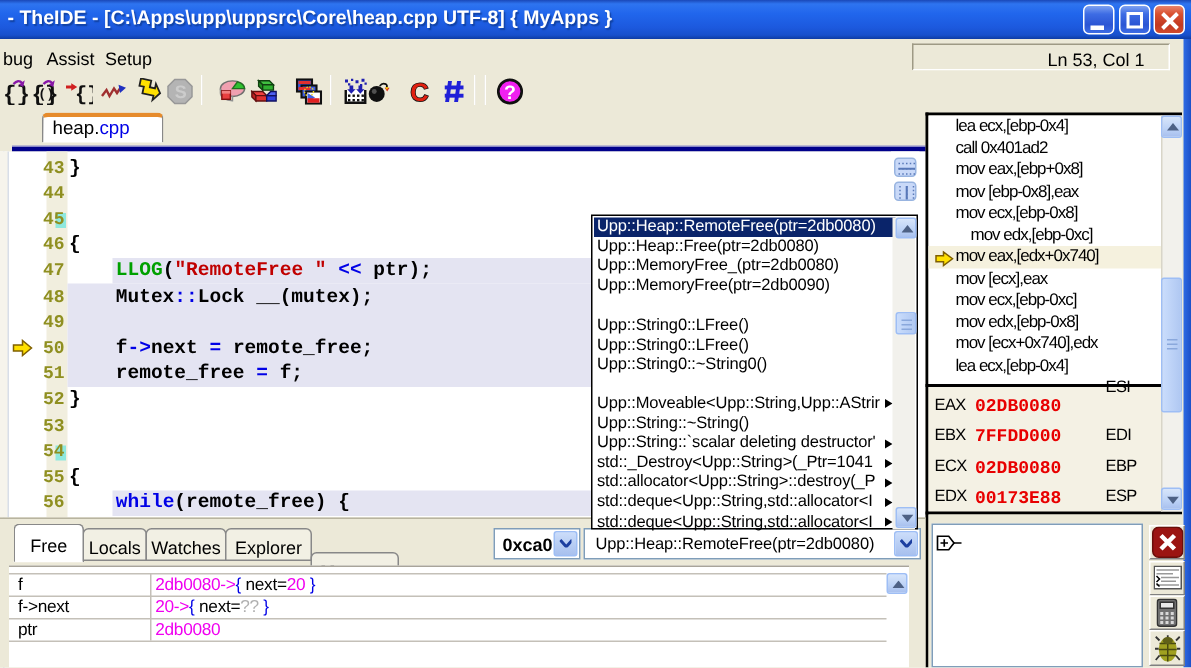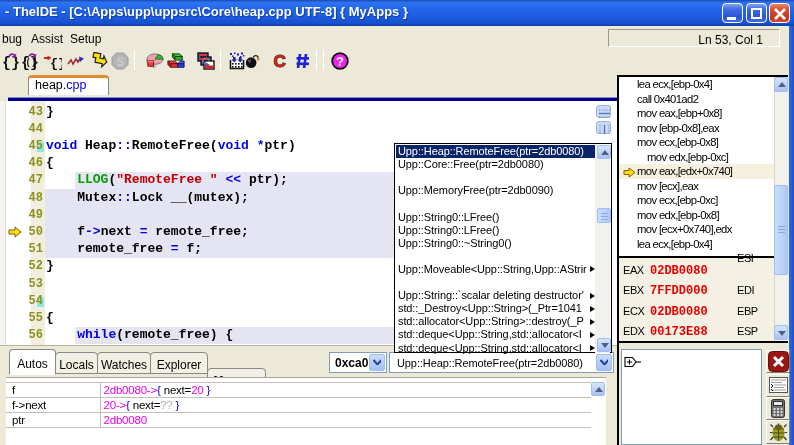--- a/index.html
+++ b/index.html
@@ -264,21 +264,20 @@
   <div class="abs lnum" style="top:207.7px">49</div>
   <div class="abs lnum" style="top:224.9px">50</div>
   <div class="abs lnum" style="top:242.1px">51</div>
   <div class="abs lnum" style="top:259.3px">52</div>
   <div class="abs lnum" style="top:276.5px">53</div>
   <div class="abs lnum" style="top:293.7px">54</div>
   <div class="abs lnum" style="top:310.9px">55</div>
   <div class="abs lnum" style="top:328.1px">56</div>
 
   <div class="abs cline" style="top:103.5px">}</div>
-  <div class="abs cline" style="top:137.9px"><span class="kw">void</span> Heap<span class="op">::</span>RemoteFree(<span class="kw">void</span> <span class="op">*</span>ptr)</div>
   <div class="abs cline" style="top:155.1px">{</div>
   <div class="abs cline" style="top:172.3px">    <span class="mac">LLOG</span>(<span class="str">"RemoteFree "</span> <span class="op">&lt;&lt;</span> ptr);</div>
   <div class="abs cline" style="top:189.5px">    Mutex<span class="op">::</span>Lock __(mutex);</div>
   <div class="abs cline" style="top:223.9px">    f<span class="op">-&gt;</span>next <span class="op">=</span> remote_free;</div>
   <div class="abs cline" style="top:241.1px">    remote_free <span class="op">=</span> f;</div>
   <div class="abs cline" style="top:258.3px">}</div>
   <div class="abs cline" style="top:309.9px">{</div>
   <div class="abs cline" style="top:327.1px">    <span class="kw">while</span>(remote_free) {</div>
 
   <svg class="abs" style="left:8px;top:226px" width="15" height="12" viewBox="0 0 15 12">
@@ -392,21 +391,21 @@
   <div class="abs btab" style="left:97px;top:352px;width:54px;height:22px;">
       <span>Watches</span>
     </div>
   <div class="abs btab" style="left:150px;top:352px;width:58px;height:22px;">
       <span>Explorer</span>
     </div>
   <div class="abs btab" style="left:207px;top:368px;width:59px;height:22px;font-weight:bold;">
       <span>Memory</span>
     </div>
   <div class="abs btab" id="btab-active" style="left:9px;top:349px;width:47px;height:26px;">
-      <span style="top:7px">Autos</span>
+      <span style="top:7px">Free</span>
     </div>
 
   <div class="abs combo" style="left:329px;top:352px;width:58px;height:21px;">
     <div style="position:absolute;left:5px;top:3px;font-size:12px;font-weight:bold;">0xca0</div>
     <div class="combobtn">
         <svg class="varrow" width="9" height="7">
           <path d="M0.5 1 L4.5 5.5 L8.5 1" stroke="#1C3FA0" stroke-width="2" fill="none"></path>
         </svg>
       </div>
   </div>
@@ -432,26 +431,28 @@
   <div class="abs gtext" style="left:103.5px;top:398.5px"><span class="mg">20-&gt;</span><span class="bl">{</span> next=<span class="gy">??</span> <span class="bl">}</span></div>
   <div class="abs gtext" style="left:103.5px;top:413.5px"><span class="mg">2db0080</span></div>
   <div class="abs xpbtn" style="left:591px;top:382px;width:14px;height:14px;">
     <svg class="varrow" style="left:3px;top:4px" width="8" height="6">
         <path d="M4 0 L8 5 L0 5 Z" fill="#4D6185"></path>
       </svg>
   </div>
 
   <div id="popup" class="abs">
     <div class="pitem sel" style="top:1px">Upp::Heap::RemoteFree(ptr=2db0080)</div>
-    <div class="pitem" style="top:14.1px">Upp::Core::Free(ptr=2db0080)</div>
+    <div class="pitem" style="top:14.1px">Upp::Heap::Free(ptr=2db0080)</div>
+    <div class="pitem" style="top:27.2px">Upp::MemoryFree_(ptr=2db0080)</div>
     <div class="pitem" style="top:40.3px">Upp::MemoryFree(ptr=2db0090)</div>
     <div class="pitem" style="top:66.5px">Upp::String0::LFree()</div>
     <div class="pitem" style="top:79.6px">Upp::String0::LFree()</div>
     <div class="pitem" style="top:92.7px">Upp::String0::~String0()</div>
     <div class="pitem" style="top:118.9px">Upp::Moveable&lt;Upp::String,Upp::AStrir<span class="tri"></span></div>
+    <div class="pitem" style="top:132px">Upp::String::~String()</div>
     <div class="pitem" style="top:145.1px">Upp::String::`scalar deleting destructor'<span class="tri"></span></div>
     <div class="pitem" style="top:158.2px">std::_Destroy&lt;Upp::String&gt;(_Ptr=1041<span class="tri"></span></div>
     <div class="pitem" style="top:171.3px">std::allocator&lt;Upp::String&gt;::destroy(_P<span class="tri"></span></div>
     <div class="pitem" style="top:184.4px">std::deque&lt;Upp::String,std::allocator&lt;I<span class="tri"></span></div>
     <div class="pitem" style="top:197.5px">std::deque&lt;Upp::String,std::allocator&lt;I<span class="tri"></span></div>
     <div id="popup-scroll"></div>
     <div class="xpbtn" style="left:202px;top:1px;width:14px;height:14px;">
       <svg class="varrow" style="left:3px;top:4px" width="8" height="6">
           <path d="M4 0 L8 5 L0 5 Z" fill="#4D6185"></path>
         </svg>

